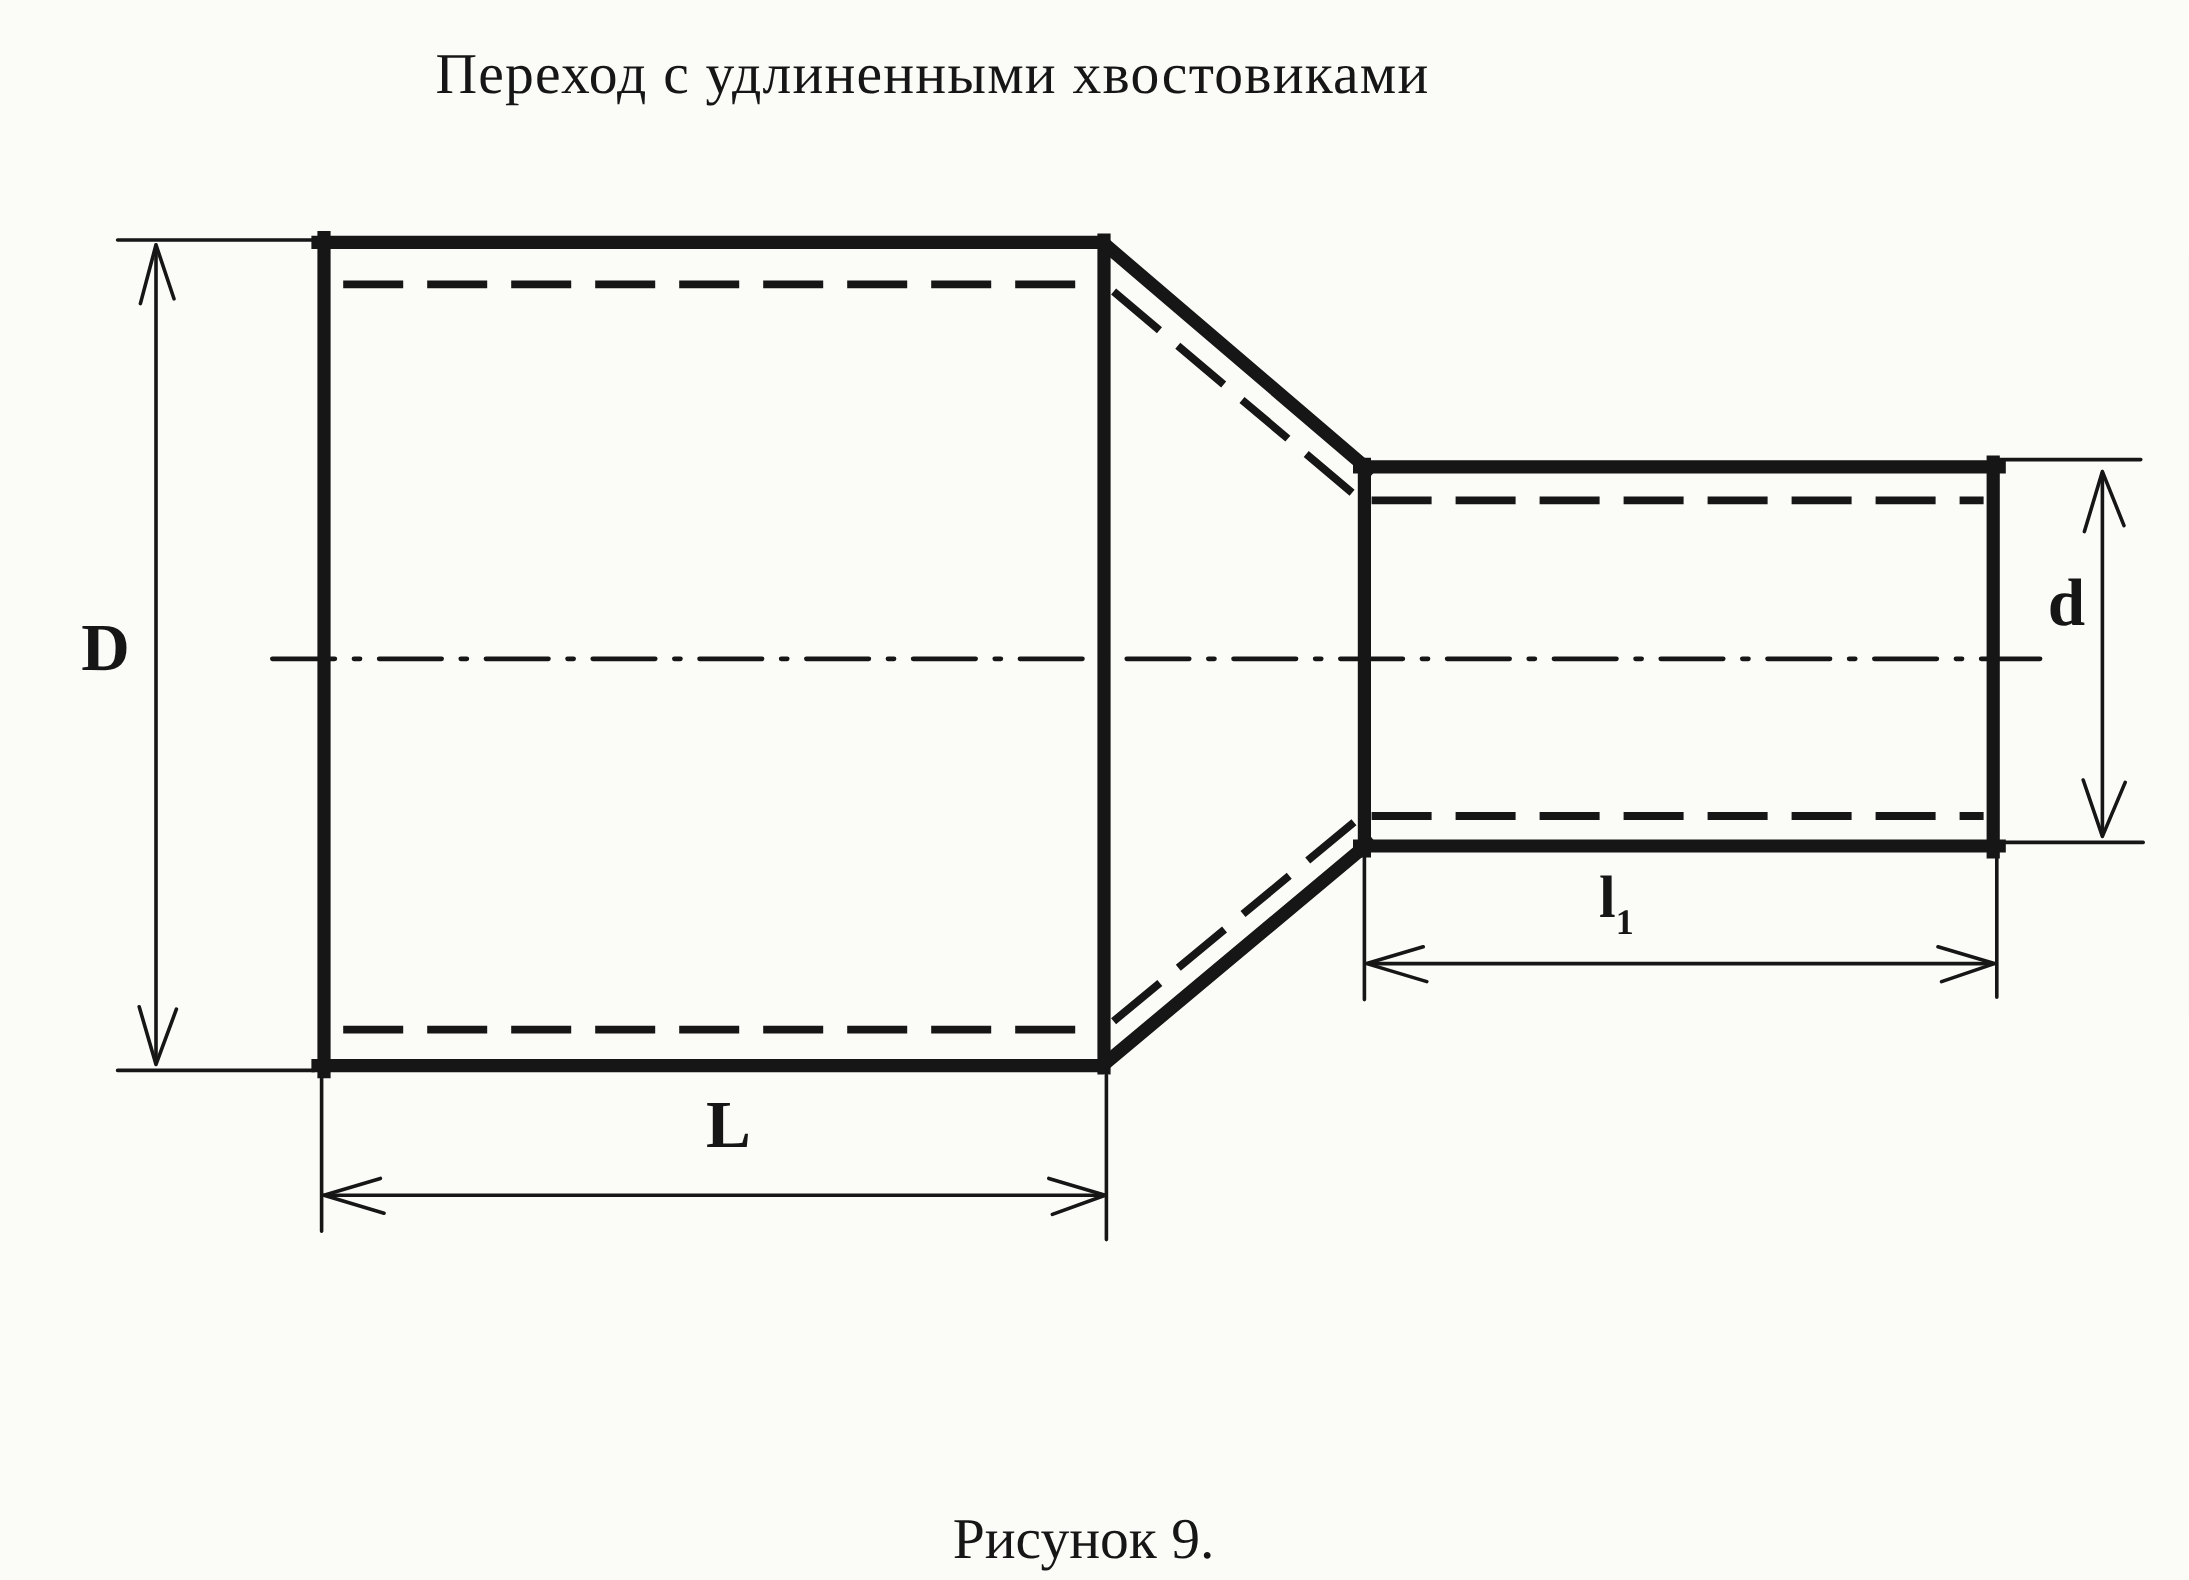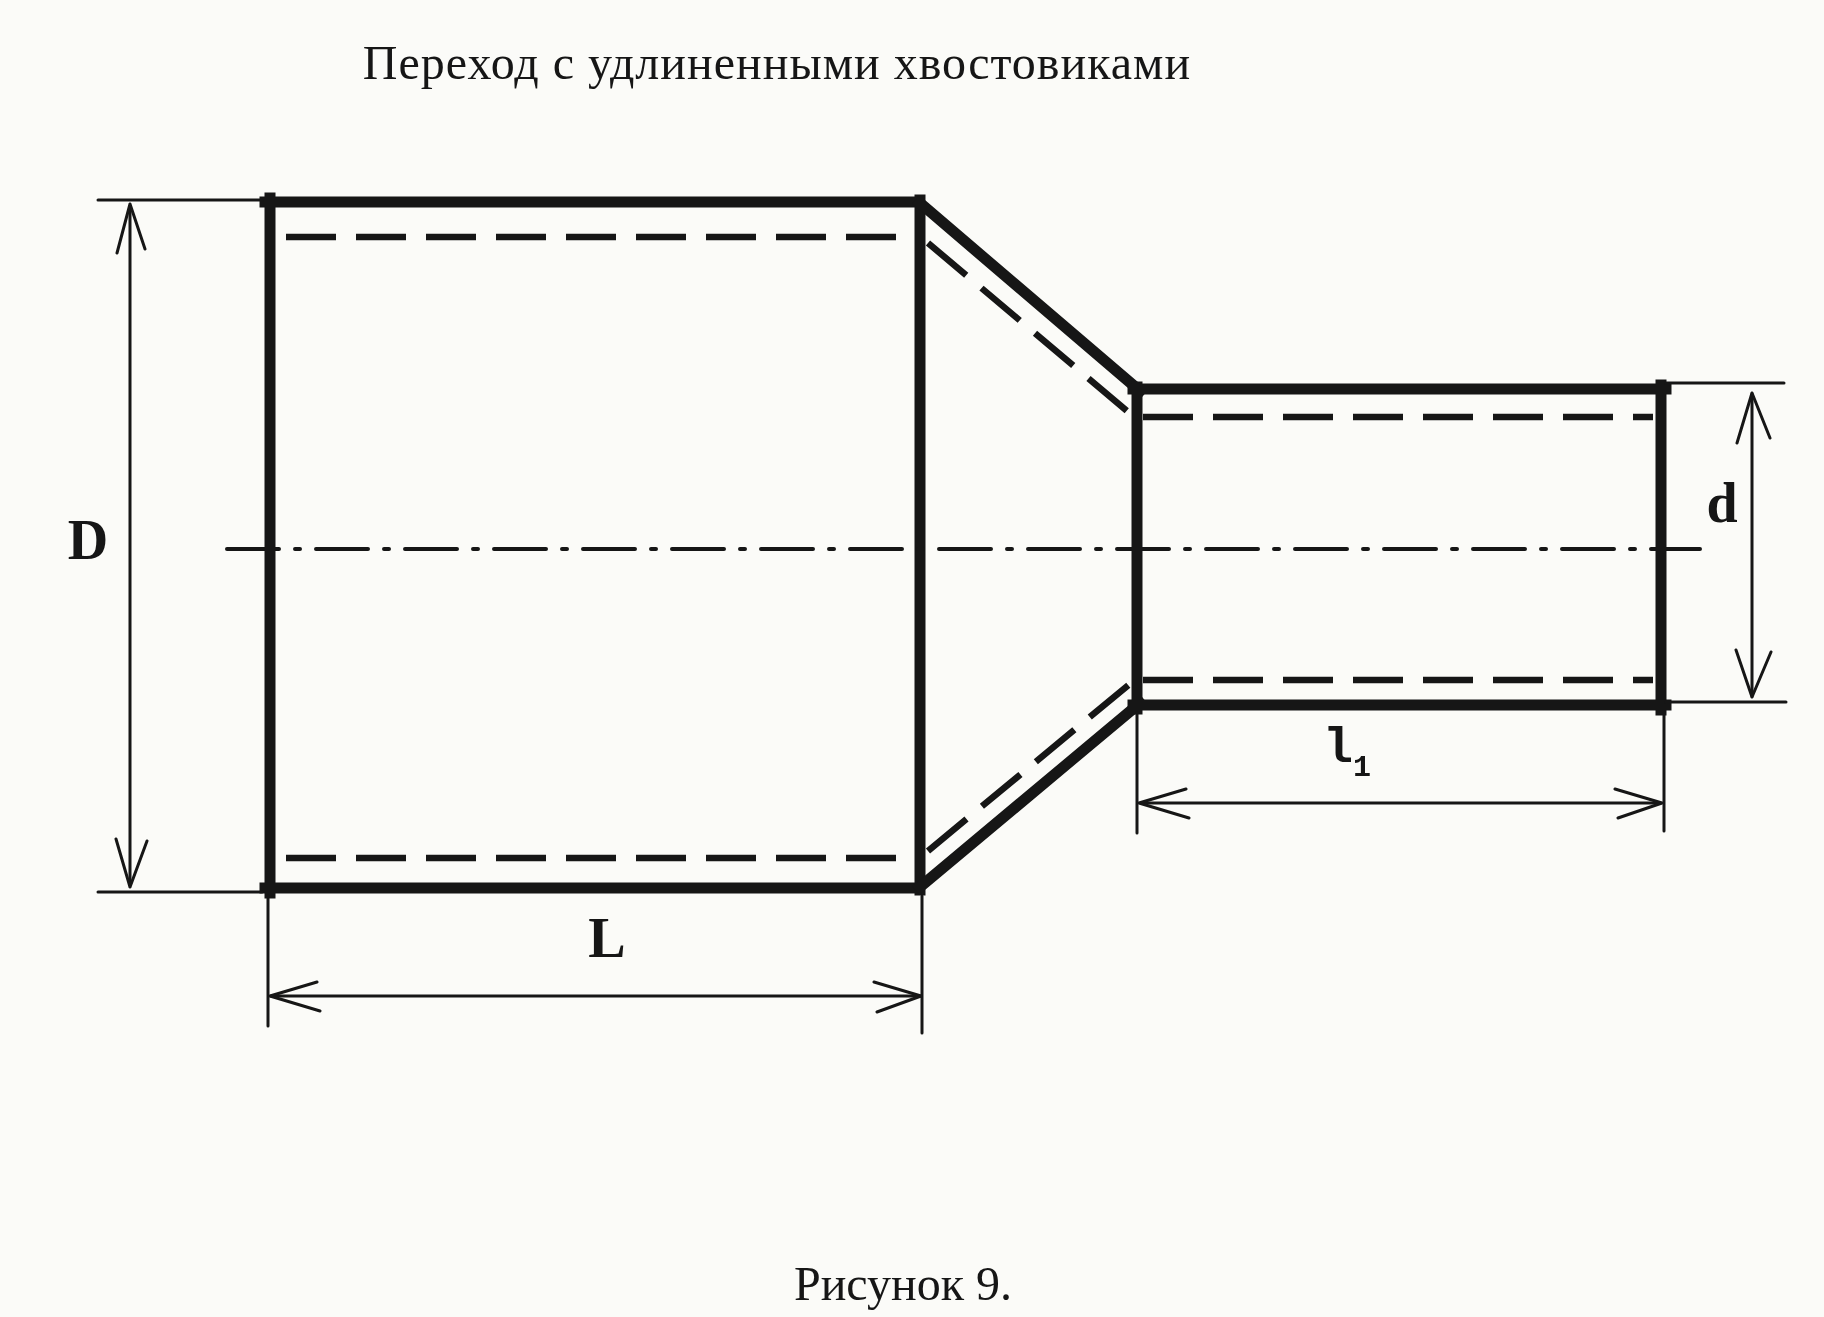--- a/index.html
+++ b/index.html
@@ -106,19 +106,19 @@
     <g>
       <path class="dim" d="M1666,383 H1784 M1666,702 H1786 M1752,394 V696"></path>
       <path class="dim" d="M1752,393 L1737,443 M1752,393 L1770,438 M1752,697 L1736,650 M1752,697 L1771,652"></path>
     </g>
   </svg>
 
   <div class="lbl" style="left:88px;top:540px;">D</div>
 
   <div class="lbl" style="left:607px;top:938px;">L</div>
 
-  <div class="lbl" style="left:1347px;top:753px;font-size:50px;font-family:Liberation Mono, monospace;"><span>l</span><span class="subscript">1</span></div>
+  <div class="lbl" style="left:1347px;top:753px;font-size:50px;"><span>l</span><span class="subscript">1</span></div>
 
   <div class="lbl" style="left:1722px;top:503px;">d</div>
 
   <div class="caption">Рисунок 9.</div>
 
 </div>
 
 </body></html>

